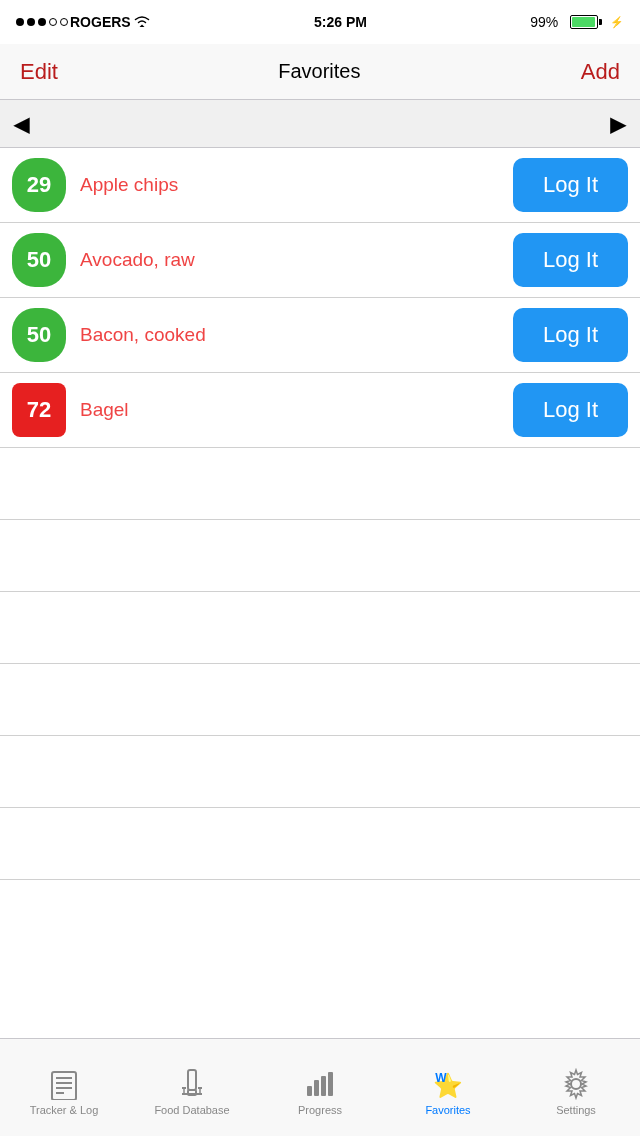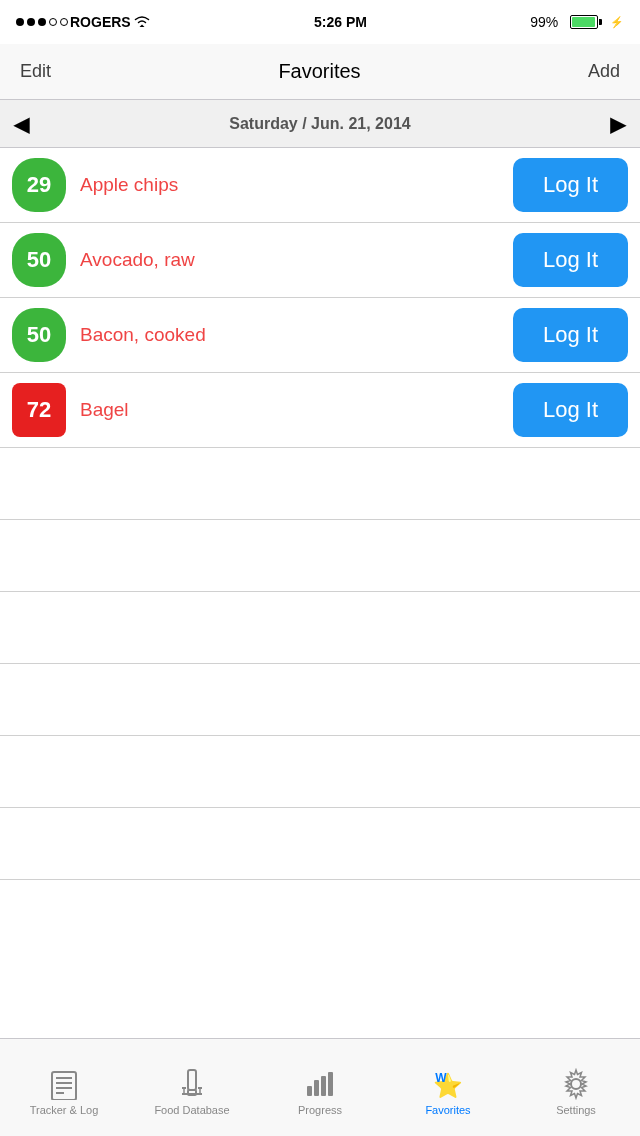--- a/index.html
+++ b/index.html
@@ -102,22 +102,22 @@
     .nav-bar {
       height: 56px;
       background: #f8f8f8;
       border-bottom: 1px solid #c8c7cc;
       display: flex;
       align-items: center;
       justify-content: space-between;
       padding: 0 20px;
     }
     .nav-button {
-      color: #404040;
-      font-size: 18px;
+      color: #b91c1c;
+      font-size: 22px;
       font-weight: 400;
       background: none;
       border: none;
       cursor: pointer;
     }
     .nav-title {
       font-size: 20px;
       font-weight: 500;
       color: #000;
     }
@@ -272,21 +272,20 @@
 </div>
 
 <div class="nav-bar">
   <button class="nav-button">Edit</button>
   <span class="nav-title">Favorites</span>
   <button class="nav-button">Add</button>
 </div>
 
 <div class="date-bar">
   <span class="date-arrow">◀</span>
-  <span class="date-text">Saturday / Jun. 21, 2014</span>
   <span class="date-arrow">▶</span>
 </div>
 
 <div class="content-area">
   <div class="food-list" id="food-list">
 
   <div class="food-item">
         <div class="score-badge score-green">29</div>
         <span class="food-name">Apple chips</span>
         <button class="log-it-btn">Log It</button>

